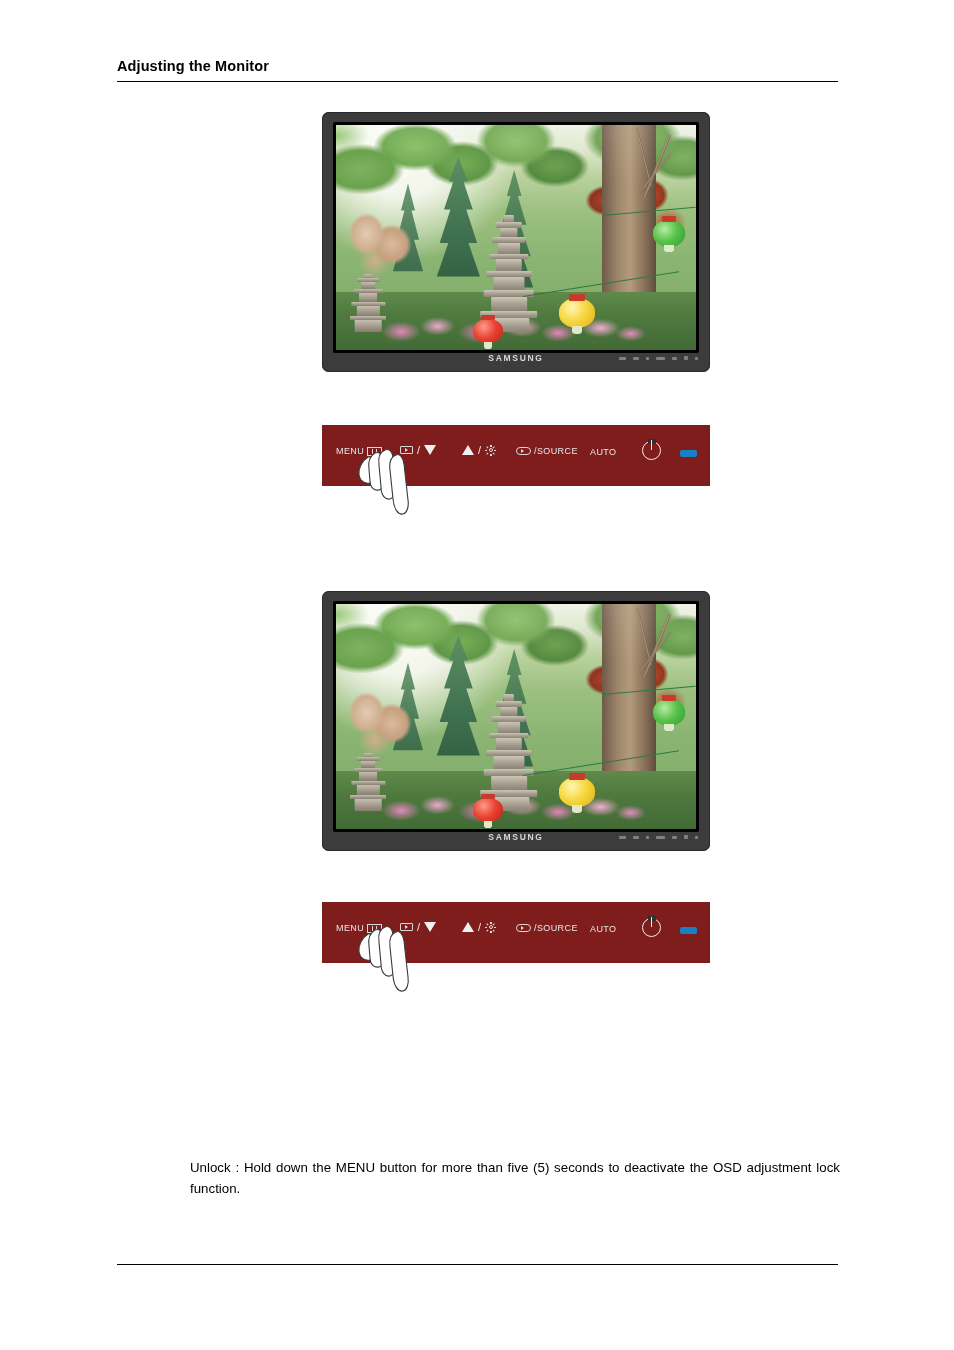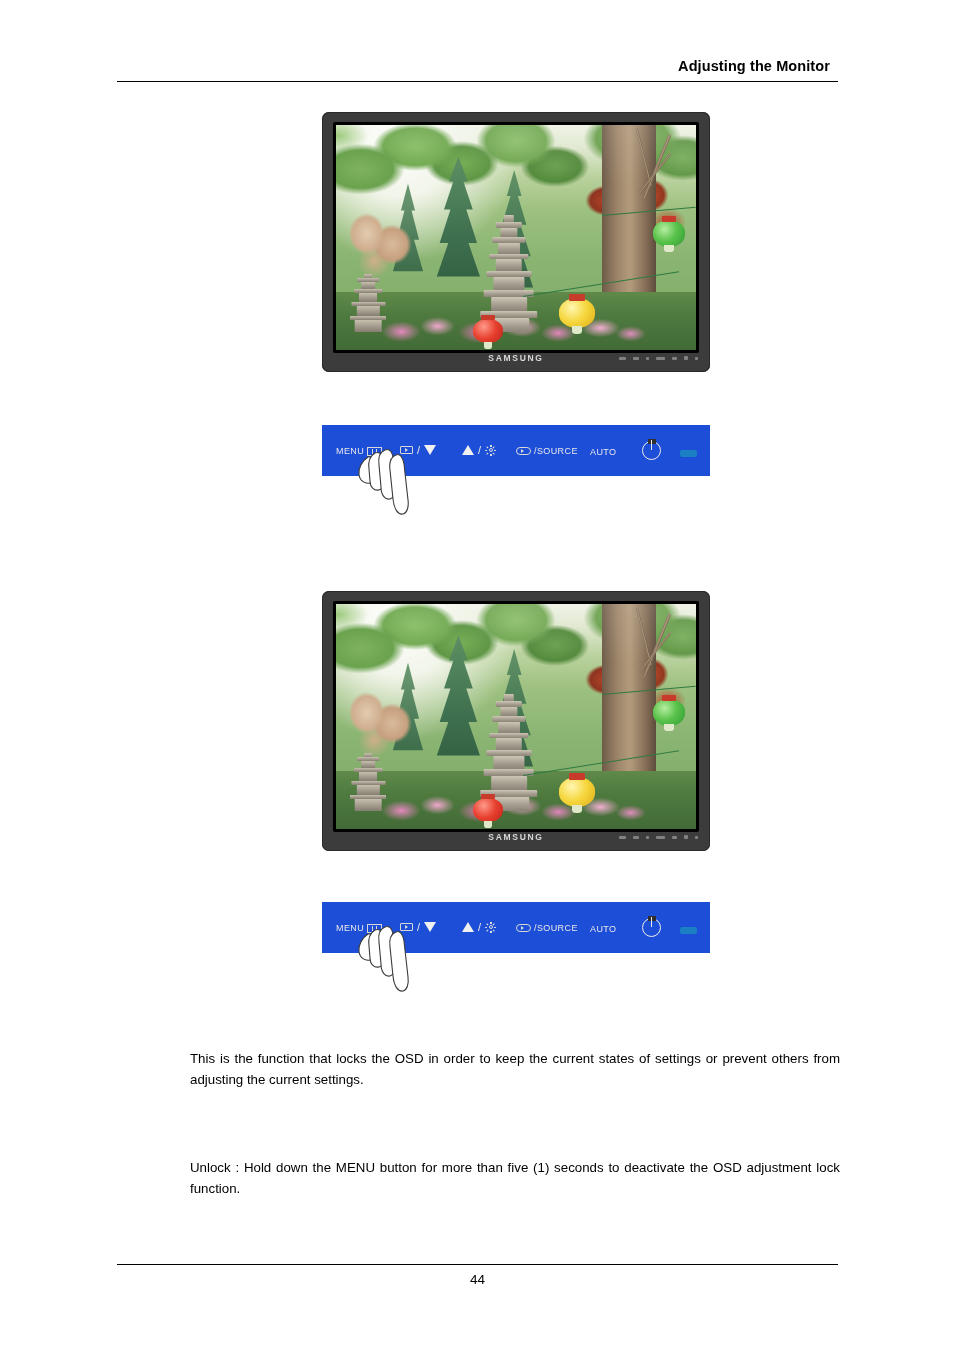--- a/index.html
+++ b/index.html
@@ -17,23 +17,23 @@
   }
 
   
   .page {
     position: absolute;
     inset: 0;
   }
   .header-title {
     position: absolute;
     top: 58px;
-    left: 109px;
+    left: 117px;
     width: 721px;
-    text-align: right;
+    text-align: left;
     font-size: 14.5px;
     font-weight: bold;
     letter-spacing: .1px;
     color: #000;
   }
   .rule {
     position: absolute;
     left: 117px;
     width: 721px;
     height: 0;
@@ -283,22 +283,22 @@
     width: 388px;
     height: 96px;
   }
   .controlbar-wrap.first  { top: 425px; }
   .controlbar-wrap.second { top: 902px; }
 
   .controlbar {
     position: absolute;
     left: 0; top: 0;
     width: 388px;
-    height: 51px;
-    background: #1d4ed8;
+    height: 61px;
+    background: #7f1d1d;
     display: flex;
     align-items: center;
   }
   .btn {
     position: absolute;
     display: flex;
     align-items: center;
     gap: 3px;
     color: #e8e8e8;
     font-size: 9px;
@@ -698,19 +698,17 @@
     <svg class="hand" viewBox="0 0 78 74">
       <g fill="#ffffff" stroke="#3a3a3a" stroke-width="1.1" stroke-linejoin="round" stroke-linecap="round">
         <path d="M20 10 C14 14, 10 21, 11 28 C12 34, 17 37, 22 36 C26 35, 28 31, 28 27 L28 18 C28 13, 25 9, 20 10 Z"></path>
         <path d="M27 6 C22 9, 20 15, 21 22 L22 34 C22 40, 26 44, 31 43 C35 42, 37 38, 37 33 L36 14 C36 9, 32 4, 27 6 Z"></path>
         <path d="M37 3 C32 5, 30 11, 31 18 L33 40 C33 48, 37 53, 42 52 C46 51, 48 46, 47 40 L45 12 C45 6, 42 1, 37 3 Z"></path>
         <path d="M48 8 C43 10, 41 16, 42 23 L45 52 C46 62, 50 68, 55 67 C59 66, 61 60, 60 53 L56 17 C55 11, 52 6, 48 8 Z"></path>
       </g>
     </svg>
   </div>
 
-  <div class="body-text p1">This is the function that locks the OSD in order to keep the current states of settings or prevent others from adjusting the current settings.</div>
-  <div class="body-text p3">Unlock : Hold down the MENU button for more than five (1) seconds to deactivate the OSD adjustment lock function.</div>
+  <div class="body-text p3">Unlock : Hold down the MENU button for more than five (5) seconds to deactivate the OSD adjustment lock function.</div>
 
   <div class="rule footer-rule"></div>
-  <div class="page-number">44</div>
 
 </div>
 
 </body></html>

